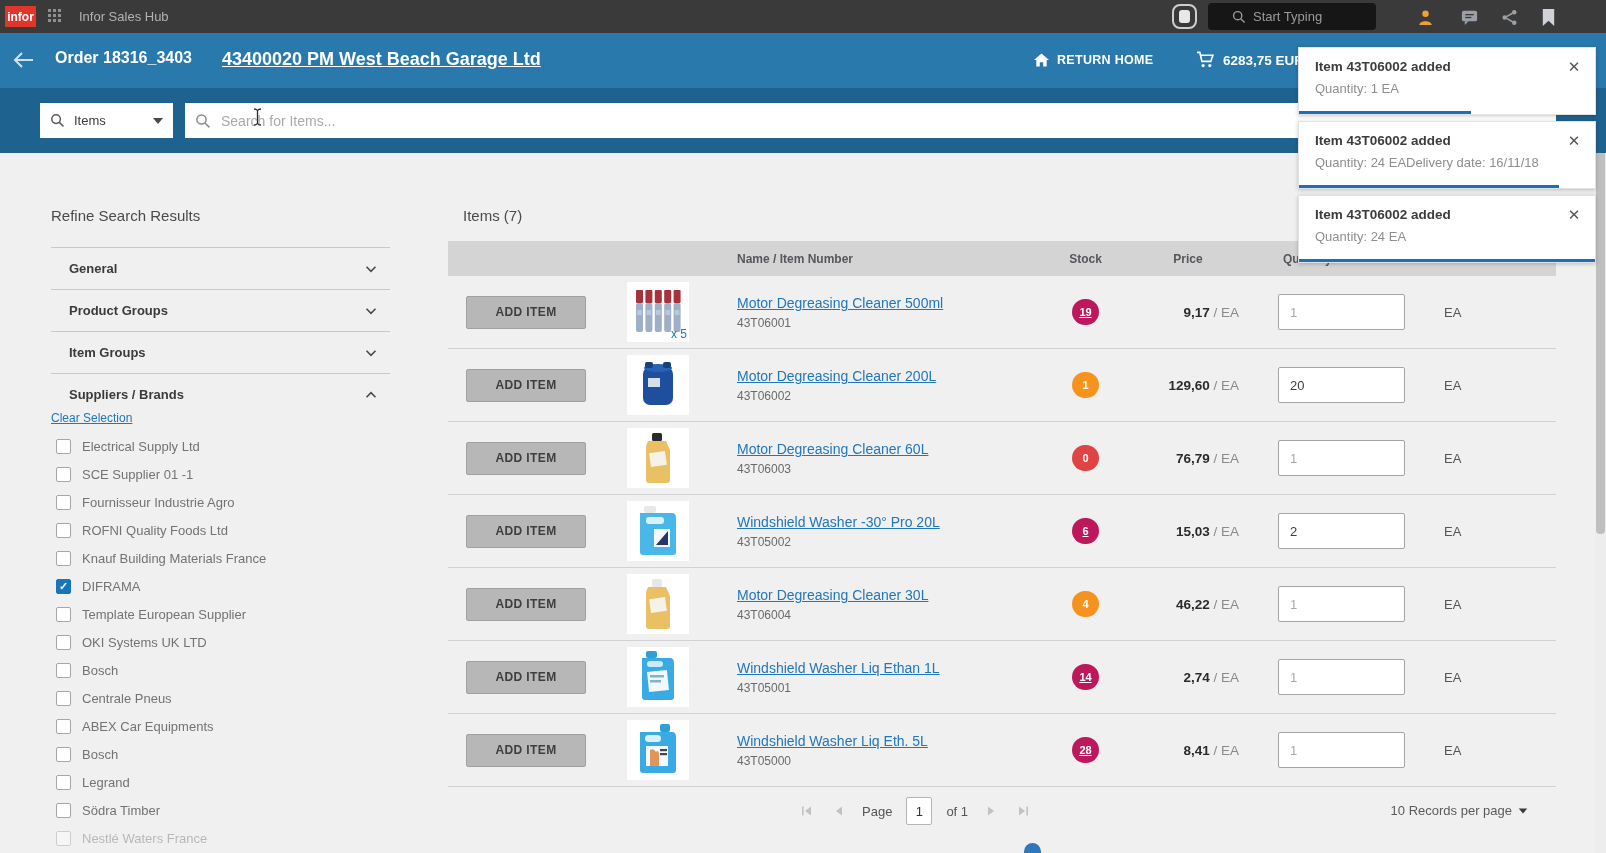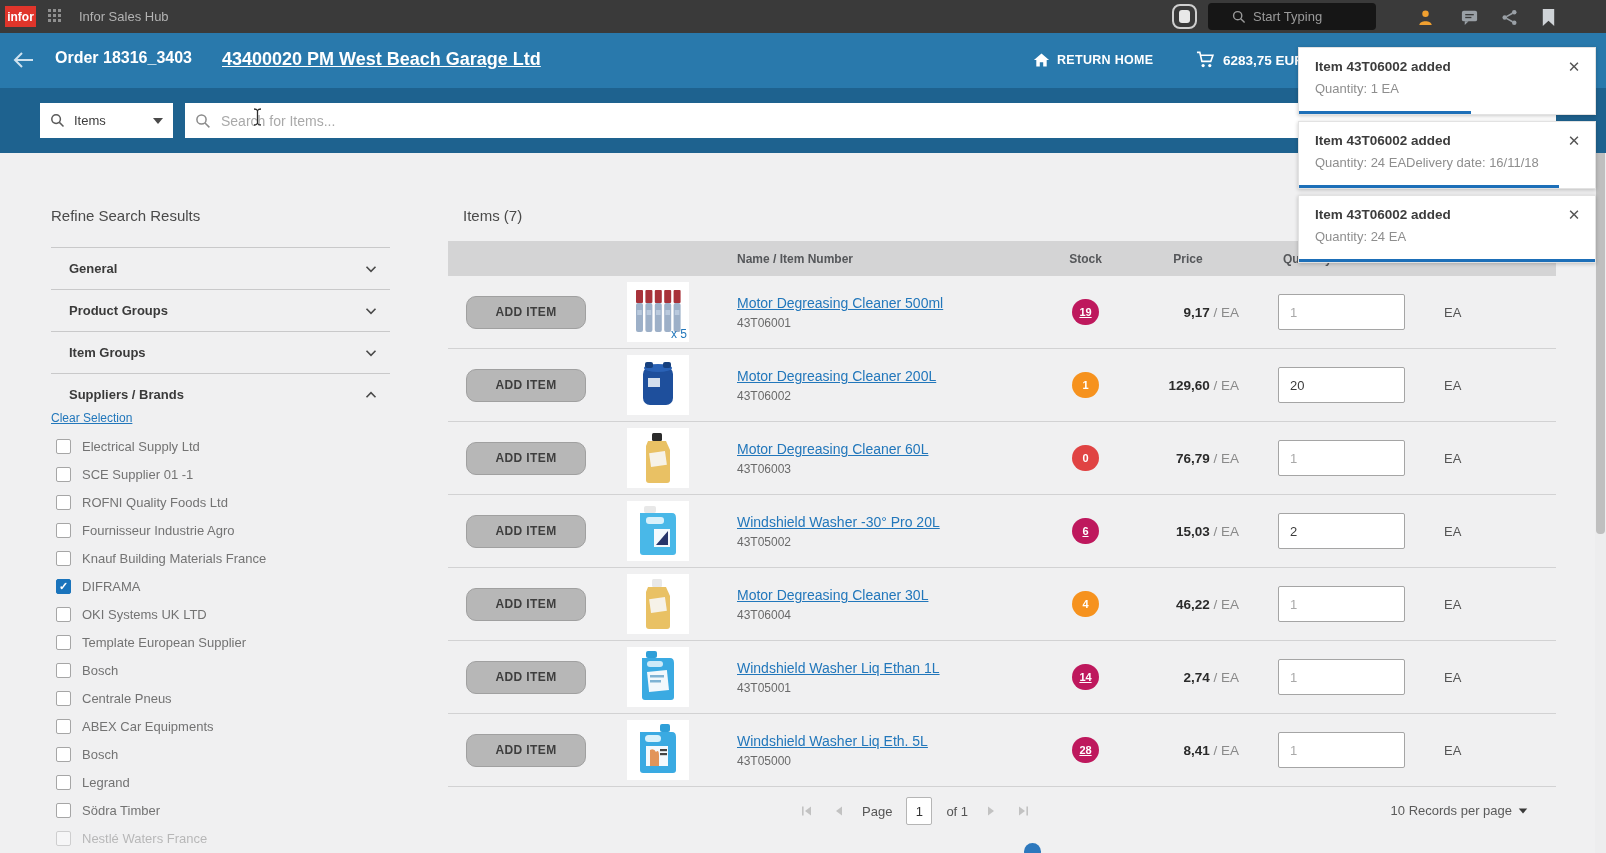--- a/index.html
+++ b/index.html
@@ -54,21 +54,21 @@
   
   .main-area { position:absolute; left:448px; top:153px; width:1108px; }
   .items-heading { position:absolute; top:54px; left:15px; font-size:15px; color:#4a4a4a; }
   .table-head { position:absolute; top:88px; left:0; width:1108px; height:35px; background:#d4d4d5; display:grid; grid-template-columns:160px 100px 330px 95px 110px 175px 138px; align-items:center; font-size:12px; font-weight:bold; color:#55575a; }
   .th-name { padding-left:29px; }
   .th-stock { text-align:center; }
   .th-price { text-align:center; }
   .th-qty { padding-left:40px; }
   .rows { position:absolute; top:123px; left:0; width:1108px; }
   .item-row { height:73px; border-bottom:1px solid #d2d2d3; display:grid; grid-template-columns:160px 100px 330px 95px 110px 175px 138px; align-items:center; }
-  .add-btn { margin-left:18px; width:120px; height:33px; background:#b7b7b7; border:1px solid #a0a0a0; border-radius:10px; font-size:12px; font-weight:bold; color:#3e3e3e; letter-spacing:.4px; cursor:pointer; font-family:"Liberation Sans",sans-serif; }
+  .add-btn { margin-left:18px; width:120px; height:33px; background:#b7b7b7; border:1px solid #a0a0a0; border-radius:2px; font-size:12px; font-weight:bold; color:#3e3e3e; letter-spacing:.4px; cursor:pointer; font-family:"Liberation Sans",sans-serif; }
   .thumb { width:62px; height:60px; background:#fff; margin:0 auto; position:relative; display:flex; align-items:center; justify-content:center; }
   .thumb-note { position:absolute; right:2px; bottom:1px; font-size:12px; color:#2277bb; }
   .name-cell { padding-left:29px; }
   .item-link { font-size:14px; color:#2277bb; text-decoration:underline; cursor:pointer; display:inline-block; margin-bottom:5px; }
   .item-number { font-size:12px; color:#6a6a6a; }
   .stock-cell { text-align:center; }
   .badge { display:inline-block; min-width:27px; height:26px; line-height:26px; border-radius:13px; color:#fff; font-size:11px; font-weight:bold; text-align:center; }
   .badge-green { background:#be185d;text-decoration:underline; }
   .badge-orange { background:#f6921e; }
   .badge-red { background:#e04343; }
@@ -247,46 +247,46 @@
     <span class="supplier-label">Electrical Supply Ltd</span>
   </div>
 
   <div class="supplier-item">
     <span class="checkbox"></span>
     <span class="supplier-label">SCE Supplier 01 -1</span>
   </div>
 
   <div class="supplier-item">
     <span class="checkbox"></span>
+    <span class="supplier-label">Fournisseur Industrie Agro</span>
+  </div>
+
+  <div class="supplier-item">
+    <span class="checkbox"></span>
     <span class="supplier-label">ROFNI Quality Foods Ltd</span>
-  </div>
-
-  <div class="supplier-item">
-    <span class="checkbox"></span>
-    <span class="supplier-label">Fournisseur Industrie Agro</span>
   </div>
 
   <div class="supplier-item">
     <span class="checkbox"></span>
     <span class="supplier-label">Knauf Building Materials France</span>
   </div>
 
   <div class="supplier-item">
     <span class="checkbox checked">✓</span>
     <span class="supplier-label">DIFRAMA</span>
   </div>
 
   <div class="supplier-item">
     <span class="checkbox"></span>
+    <span class="supplier-label">Template European Supplier</span>
+  </div>
+
+  <div class="supplier-item">
+    <span class="checkbox"></span>
     <span class="supplier-label">OKI Systems UK LTD</span>
-  </div>
-
-  <div class="supplier-item">
-    <span class="checkbox"></span>
-    <span class="supplier-label">Template European Supplier</span>
   </div>
 
   <div class="supplier-item">
     <span class="checkbox"></span>
     <span class="supplier-label">Bosch</span>
   </div>
 
   <div class="supplier-item">
     <span class="checkbox"></span>
     <span class="supplier-label">Centrale Pneus</span>

